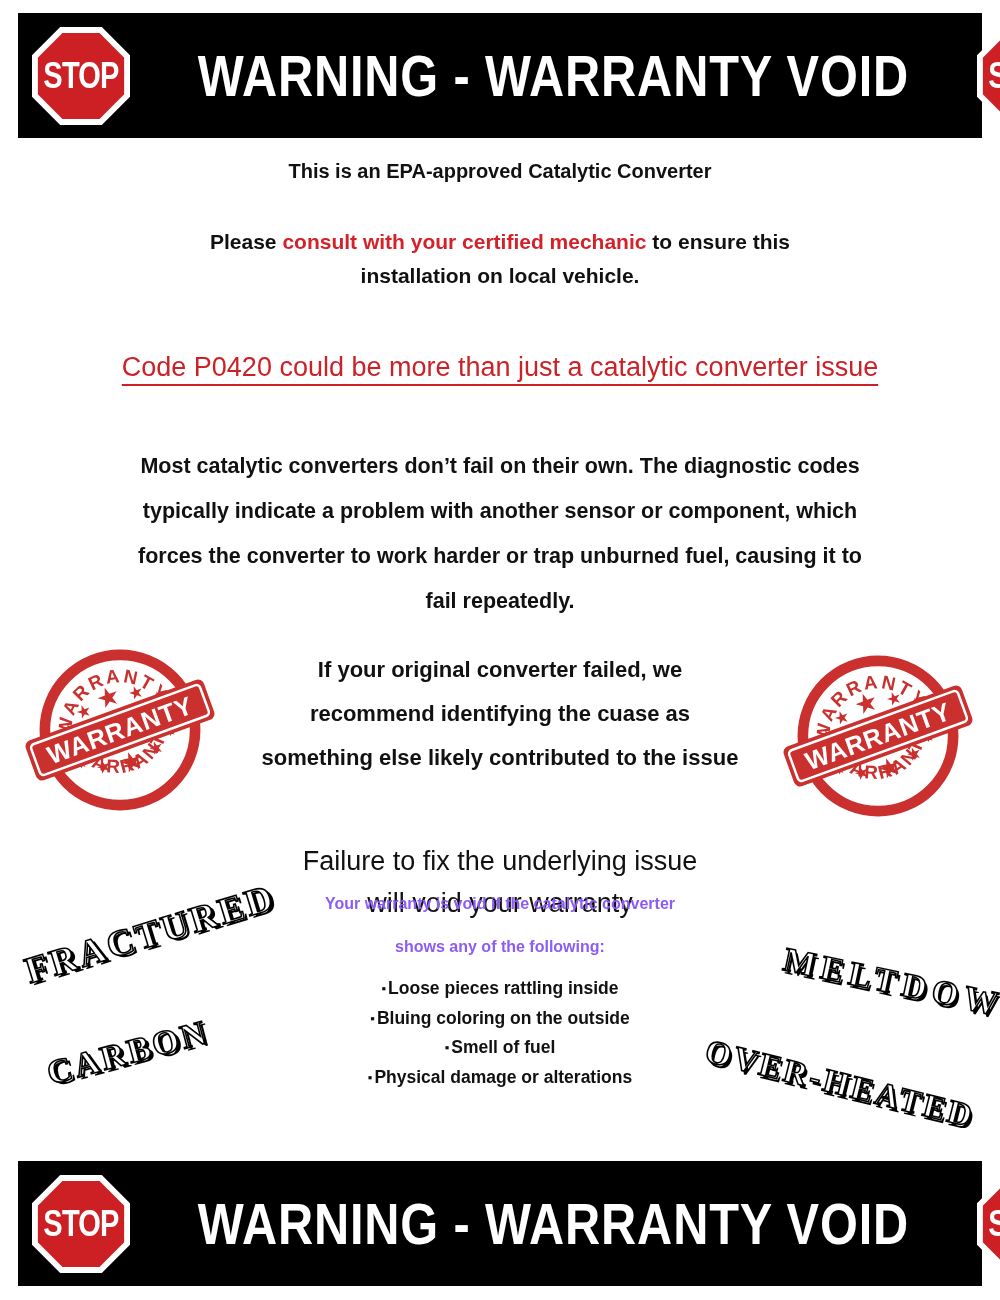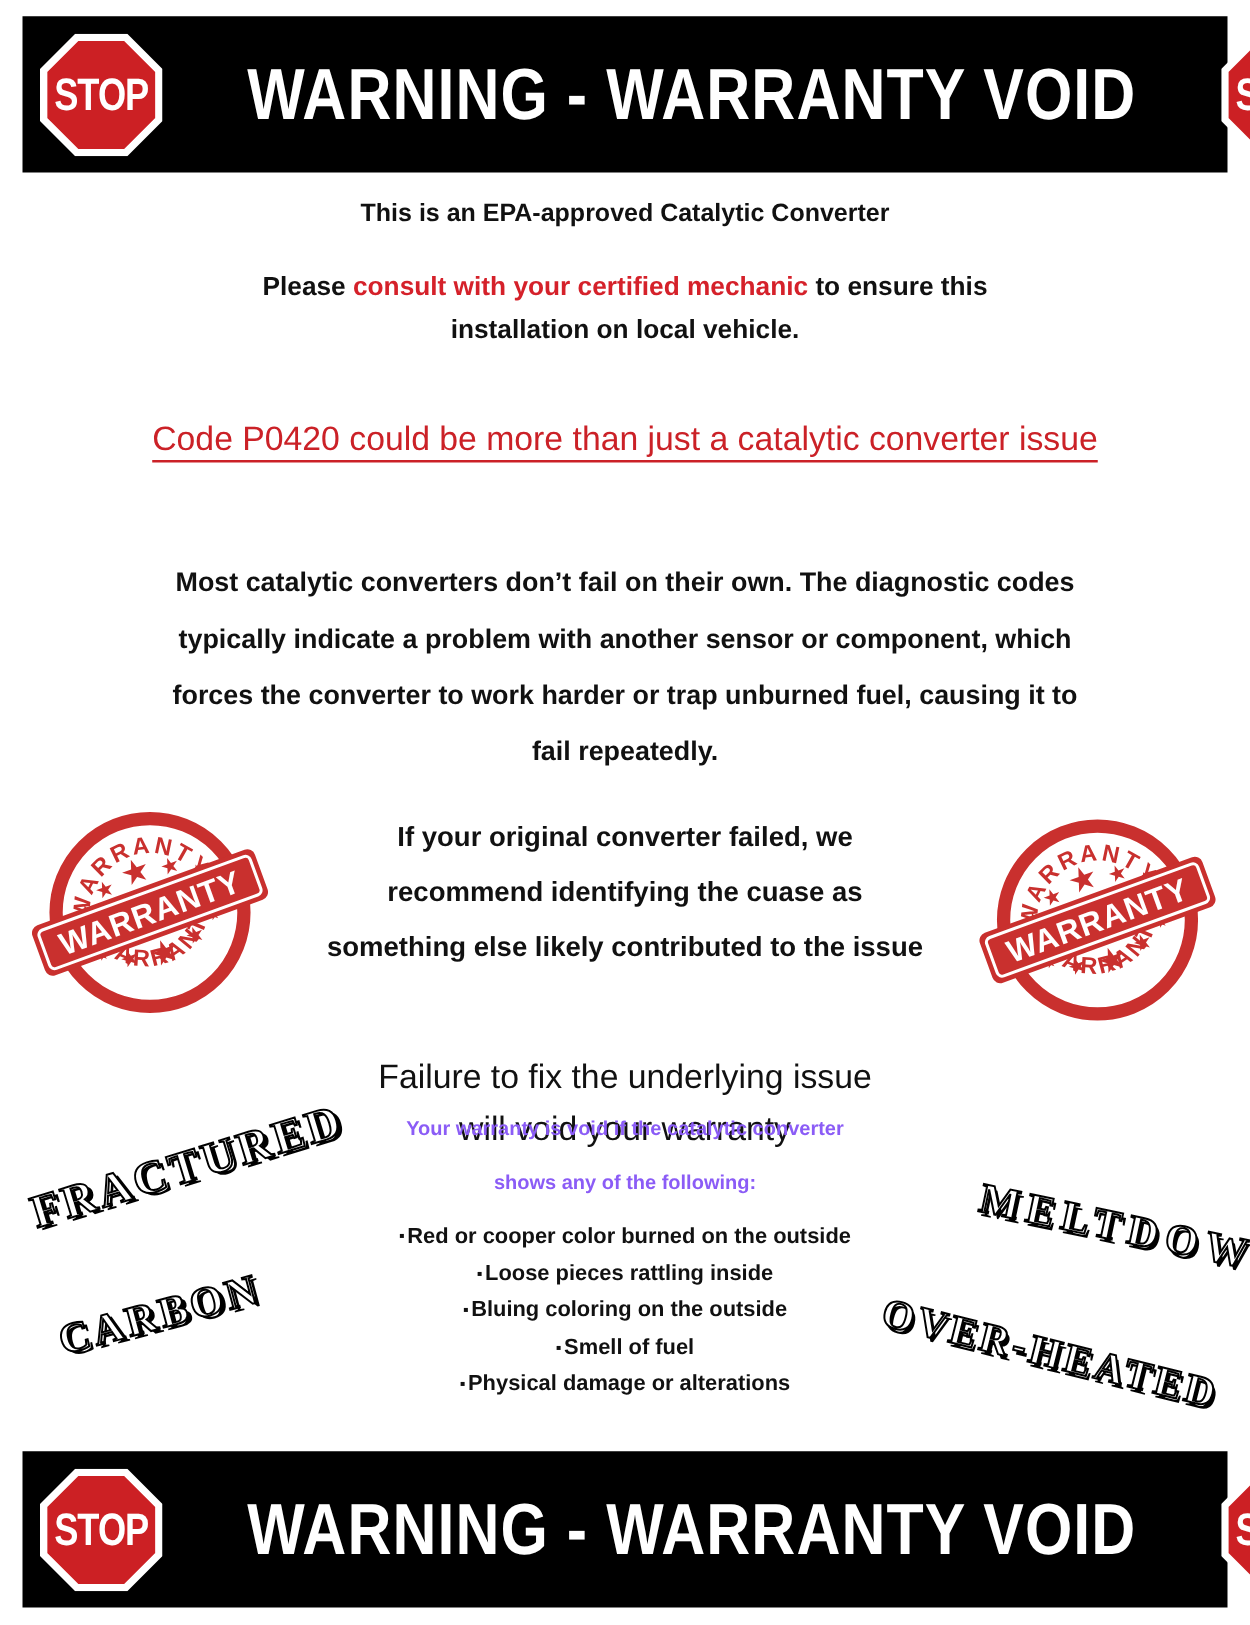--- a/index.html
+++ b/index.html
@@ -21,24 +21,24 @@
   .stop-sign { width:98px; height:98px; flex:0 0 auto; }
   .banner-title {
     flex:1 1 auto; text-align:center; color:#ffffff;
     font-size:58px; font-weight:700; letter-spacing:1px;
     transform:scaleX(0.84); transform-origin:center center;
     white-space:nowrap;
   }
   
   .tblock { position:absolute; left:0; width:1000px; text-align:center; }
   .intro-approved { top:160px; font-size:20px; font-weight:700; }
-  .intro-consult { top:213px; font-size:21px; font-weight:700; line-height:34px; }
+  .intro-consult { top:225px; font-size:21px; font-weight:700; line-height:34px; }
   .red-inline { color:#d5212a; }
   .heading {
-    top:336px; font-size:27px; font-weight:400; color:#cb2127;
+    top:352px; font-size:27px; font-weight:400; color:#cb2127;
     text-decoration:underline; text-underline-offset:8px; text-decoration-thickness:2px;
   }
   .diagnostic { top:444px; font-size:21.5px; font-weight:700; line-height:45px; }
   .recommend { top:648px; left:200px; width:600px; font-size:22px; font-weight:700; line-height:44px; }
   .failure { top:840px; font-size:27px; font-weight:400; line-height:42px; }
   .void-intro { top:882px; font-size:16px; font-weight:700; color:#8b5cf6; line-height:43px; }
   .bullet-list { top:974px; font-size:17.5px; font-weight:700; line-height:29.5px; }
   .bullet-marker { font-size:13px; vertical-align:1px; margin-right:2px; }
   
   .damage-word {
@@ -162,21 +162,20 @@
     <div>Failure to fix the underlying issue</div>
     <div>will void your warranty</div>
   </div>
 
   <div class="tblock void-intro">
     <div>Your warranty is void if the catalytic converter</div>
     <div>shows any of the following:</div>
   </div>
 
   <div class="tblock bullet-list">
-    <div><span class="bullet-marker">▪</span><span>Red or cooper color burned on the outside</span></div>
     <div><span class="bullet-marker">▪</span><span>Loose pieces rattling inside</span></div>
     <div><span class="bullet-marker">▪</span><span>Bluing coloring on the outside</span></div>
     <div><span class="bullet-marker">▪</span><span>Smell of fuel</span></div>
     <div><span class="bullet-marker">▪</span><span>Physical damage or alterations</span></div>
   </div>
 
   <div class="damage-word dw-fractured">FRACTURED</div>
   <div class="damage-word dw-carbon">CARBON</div>
   <div class="damage-word dw-meltdown">MELTDOWN</div>
   <div class="damage-word dw-overheated">OVER-HEATED</div>

